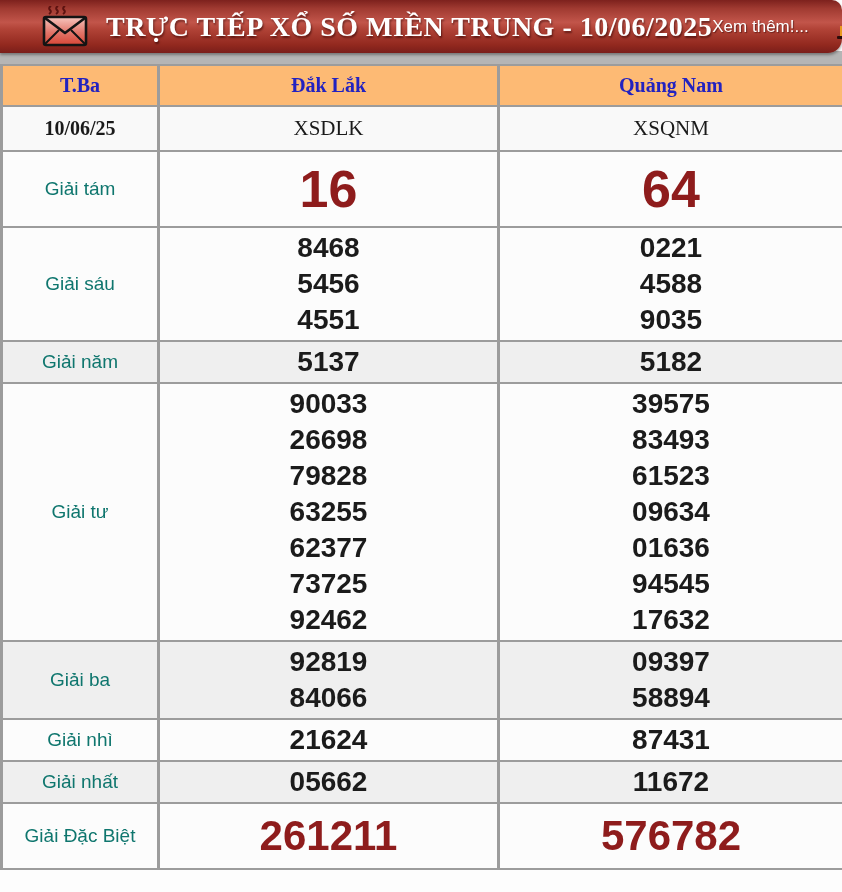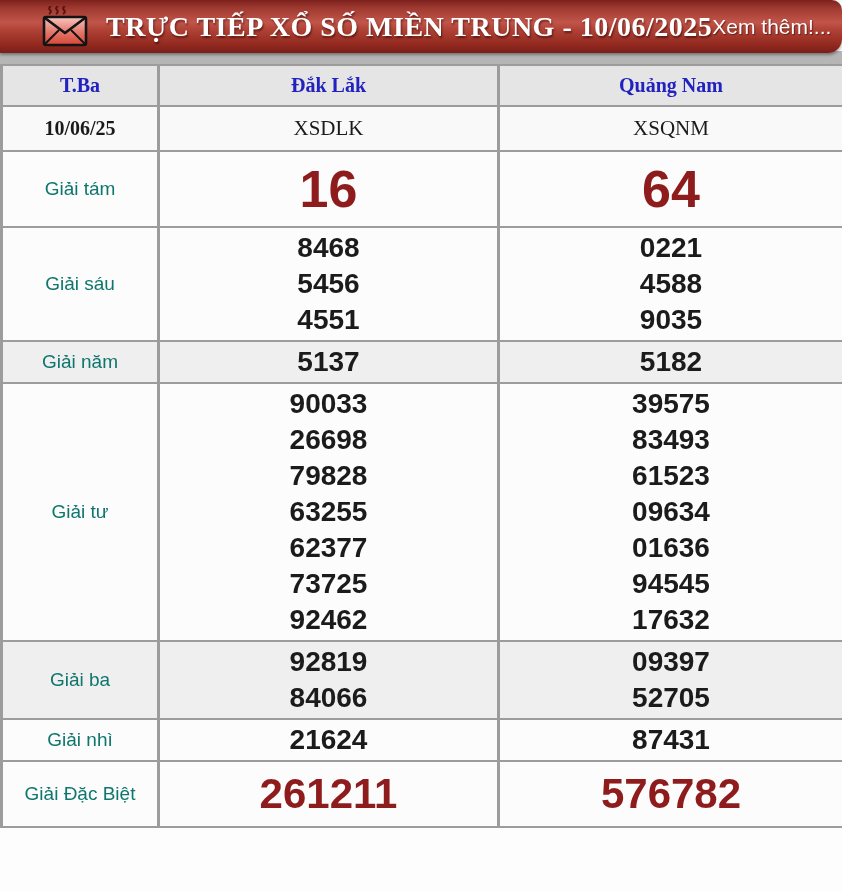--- a/index.html
+++ b/index.html
@@ -21,39 +21,39 @@
   .env{margin:0 14px 0 40px;display:flex;align-items:center;}
   .page-title{
     margin:0;flex:0 0 auto;
     font-family:"Liberation Serif",serif;font-weight:bold;font-size:28px;
     color:#ffffff;letter-spacing:.5px;
     text-shadow:1px 2px 2px rgba(40,0,0,.55);
     white-space:nowrap;
   }
   .more-link{
     margin-left:auto;margin-right:26px;
-    color:#ffffff;font-size:21px;text-decoration:none;cursor:pointer;
+    color:#ffffff;font-size:17px;text-decoration:none;cursor:pointer;
     text-shadow:1px 1px 1px rgba(40,0,0,.5);white-space:nowrap;
   }
   .chart-ic{margin-right:10px;display:flex;align-items:center;cursor:pointer;}
   
   table.results{
     width:842px;border-collapse:collapse;table-layout:fixed;background:#fcfcfc;
   }
   table.results col.c-day{width:157px;}
   table.results col.c-p1{width:340px;}
   table.results col.c-p2{width:345px;}
   table.results th,table.results td{
     border:2px solid #9c9c9c;border-left-width:3px;border-right-width:3px;
     text-align:center;vertical-align:middle;padding:2px 0;
     background:#fcfcfc;
   }
   tr.weekday-row th{
     height:35px;font-family:"Liberation Serif",serif;font-weight:bold;
-    font-size:20px;color:#2222c0;background:#e5e5e5;text-align:center;
+    font-size:20px;color:#2222c0;background:#fdba74;text-align:center;
   }
   tr.date-row td{height:39px;font-family:"Liberation Serif",serif;font-size:21px;color:#1a1a1a;background:#f9f9f9;}
   tr.date-row td.draw-date{font-weight:bold;font-size:20px;}
   td.plabel{font-size:19px;color:#0f766e;background:inherit;}
   .num{font-weight:bold;font-size:28px;line-height:36px;color:#1b1b1b;}
   tr.shaded td{background:#efefef;}
   tr.big .num{font-size:52px;line-height:70px;color:#8e1c1c;}
   tr.special .num{font-size:42px;line-height:60px;color:#8e1c1c;}
 </style>
 </head>
@@ -167,32 +167,41 @@
           </td>
   </tr>
         <tr class="shaded">
     <td class="plabel">Giải ba</td>
     <td class="vals">
             <div class="num">92819</div>
             <div class="num">84066</div>
           </td>
     <td class="vals">
             <div class="num">09397</div>
-            <div class="num">52705</div>
+            <div class="num">58894</div>
           </td>
   </tr>
         <tr>
     <td class="plabel">Giải nhì</td>
     <td class="vals">
             <div class="num">21624</div>
           </td>
     <td class="vals">
             <div class="num">87431</div>
           </td>
   </tr>
+        <tr class="shaded">
+    <td class="plabel">Giải nhất</td>
+    <td class="vals">
+            <div class="num">05662</div>
+          </td>
+    <td class="vals">
+            <div class="num">11672</div>
+          </td>
+  </tr>
         <tr class="special">
     <td class="plabel">Giải Đặc Biệt</td>
     <td class="vals">
             <div class="num">261211</div>
           </td>
     <td class="vals">
             <div class="num">576782</div>
           </td>
   </tr>
       </tbody>

